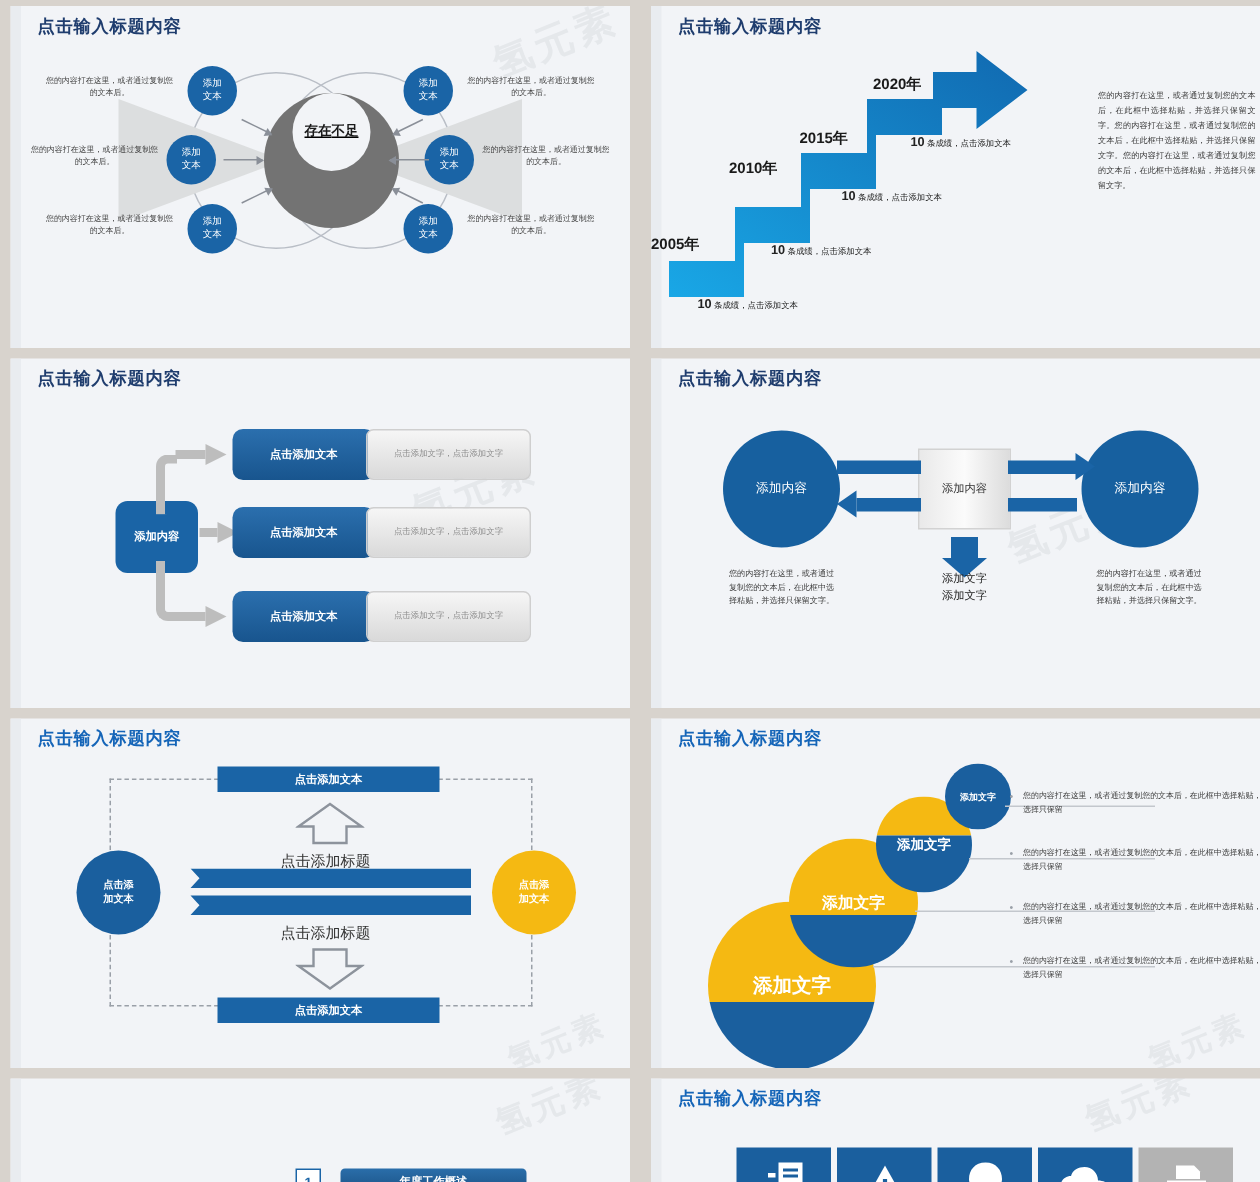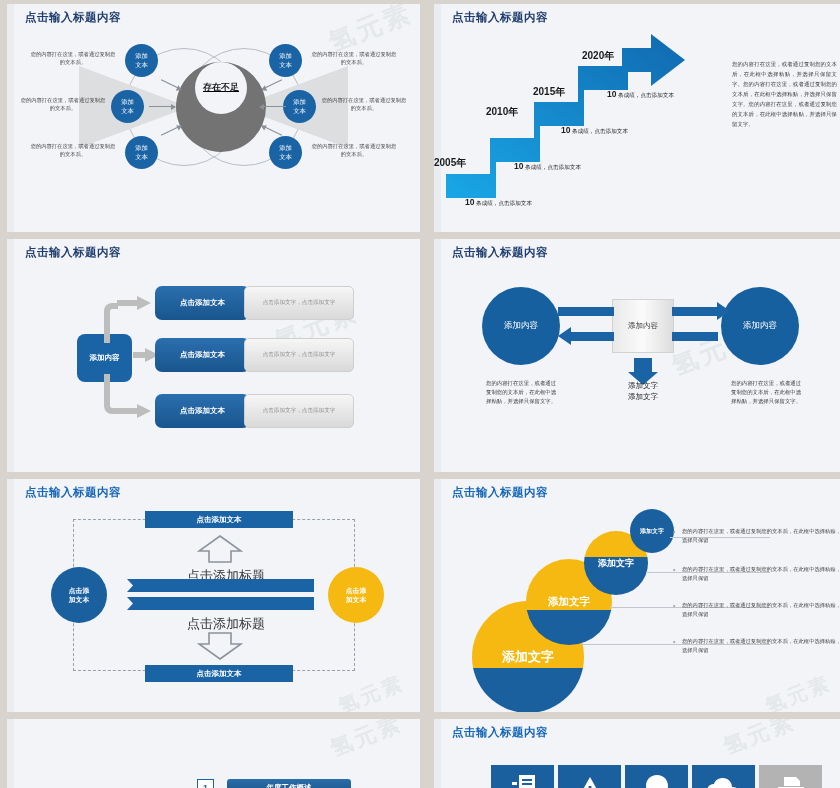--- a/index.html
+++ b/index.html
@@ -149,21 +149,21 @@
   .s5bar{
     position:absolute; height:17px; background:#1a64a6; color:#fff;
     font-size:7.5px; font-weight:bold;
     display:flex;align-items:center;justify-content:center;
   }
   .s5circ{
     position:absolute; width:56px;height:56px;border-radius:50%;
     display:flex;align-items:center;justify-content:center;
     text-align:center; font-size:6.8px; line-height:1.35; font-weight:bold;
   }
-  .s5lbl{ position:absolute; font-size:13px; color:#333; }
+  .s5lbl{ position:absolute; font-size:10px; color:#333; }
 
   
   .bb{ position:absolute; border-radius:50%; overflow:hidden;
        display:flex;align-items:center;justify-content:center; }
   .bb .top{ position:absolute; left:0; right:0; top:0; background:#f5b912; }
   .bb .bot{ position:absolute; left:0; right:0; bottom:0; background:#1a5f9e; }
   .bb span{ position:relative; z-index:2; color:#fff; font-weight:bold;text-align:right; }
   .leader{ position:absolute; height:1px; background:#c3c7cd; }
   .s6item{ position:absolute; width:165px; font-size:5.3px; line-height:1.75; color:#3c3c3c; }
   .s6item::before{

